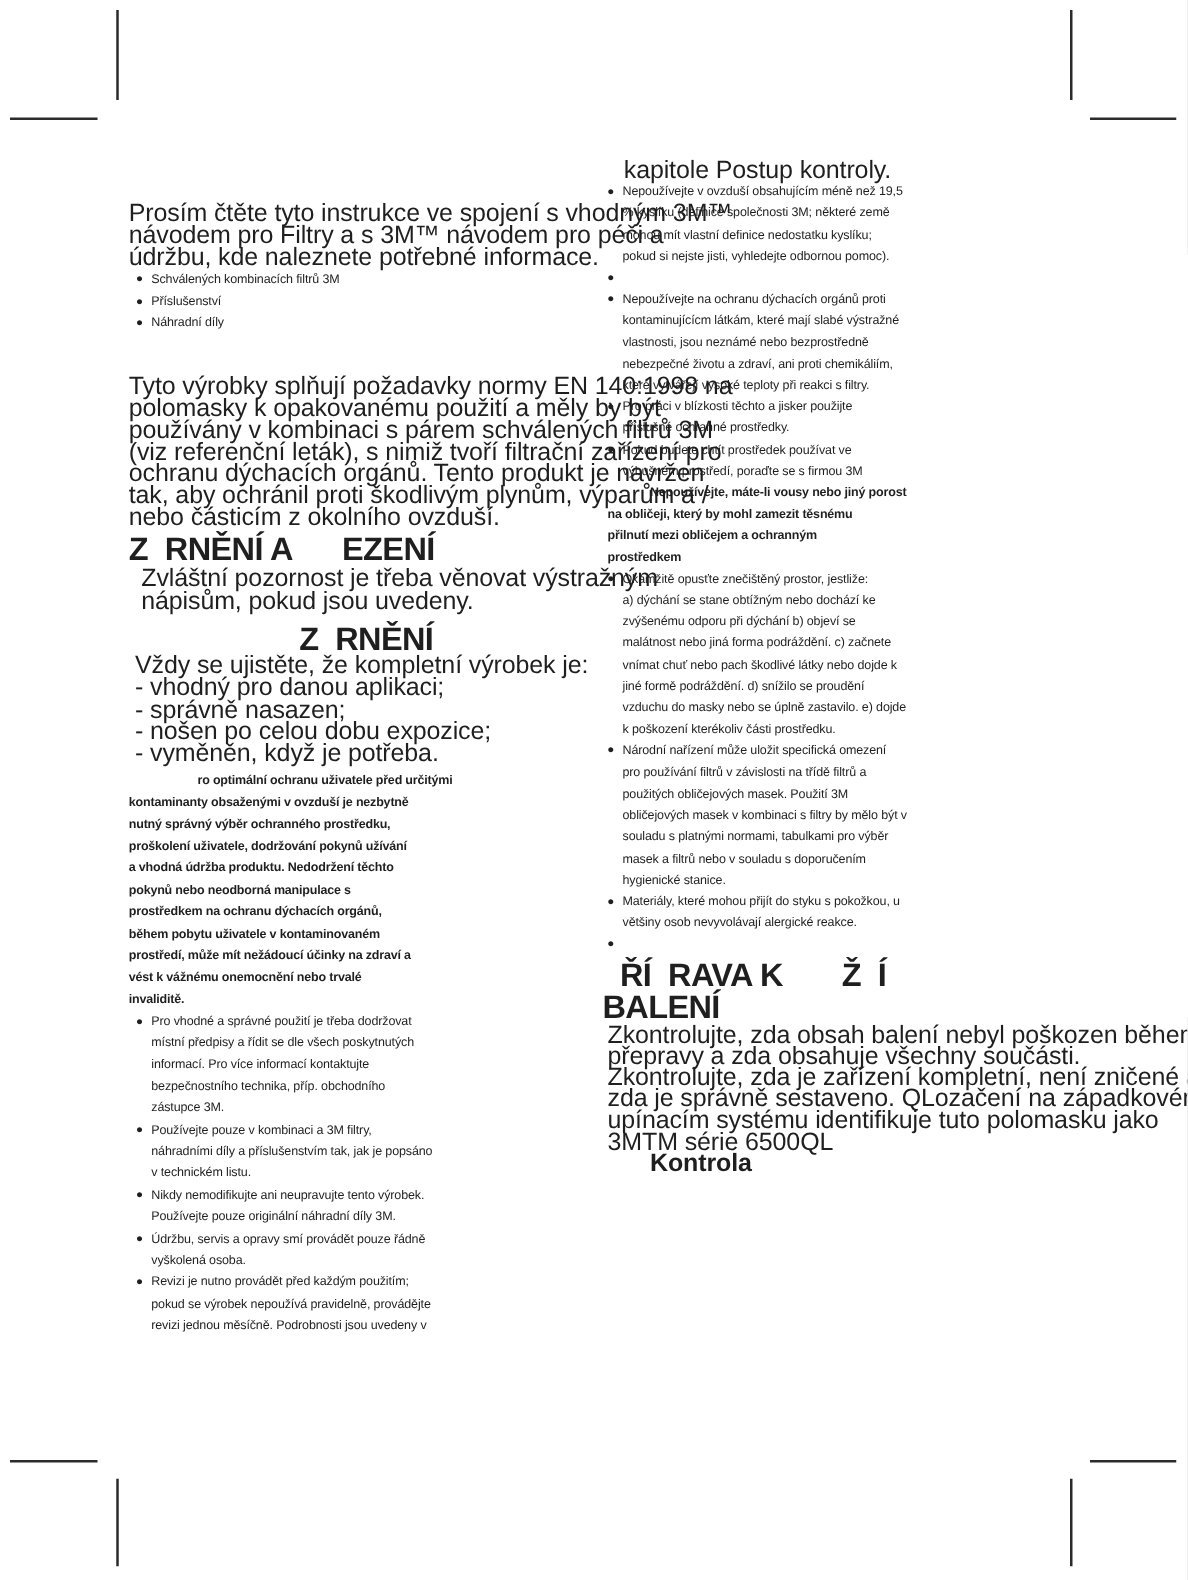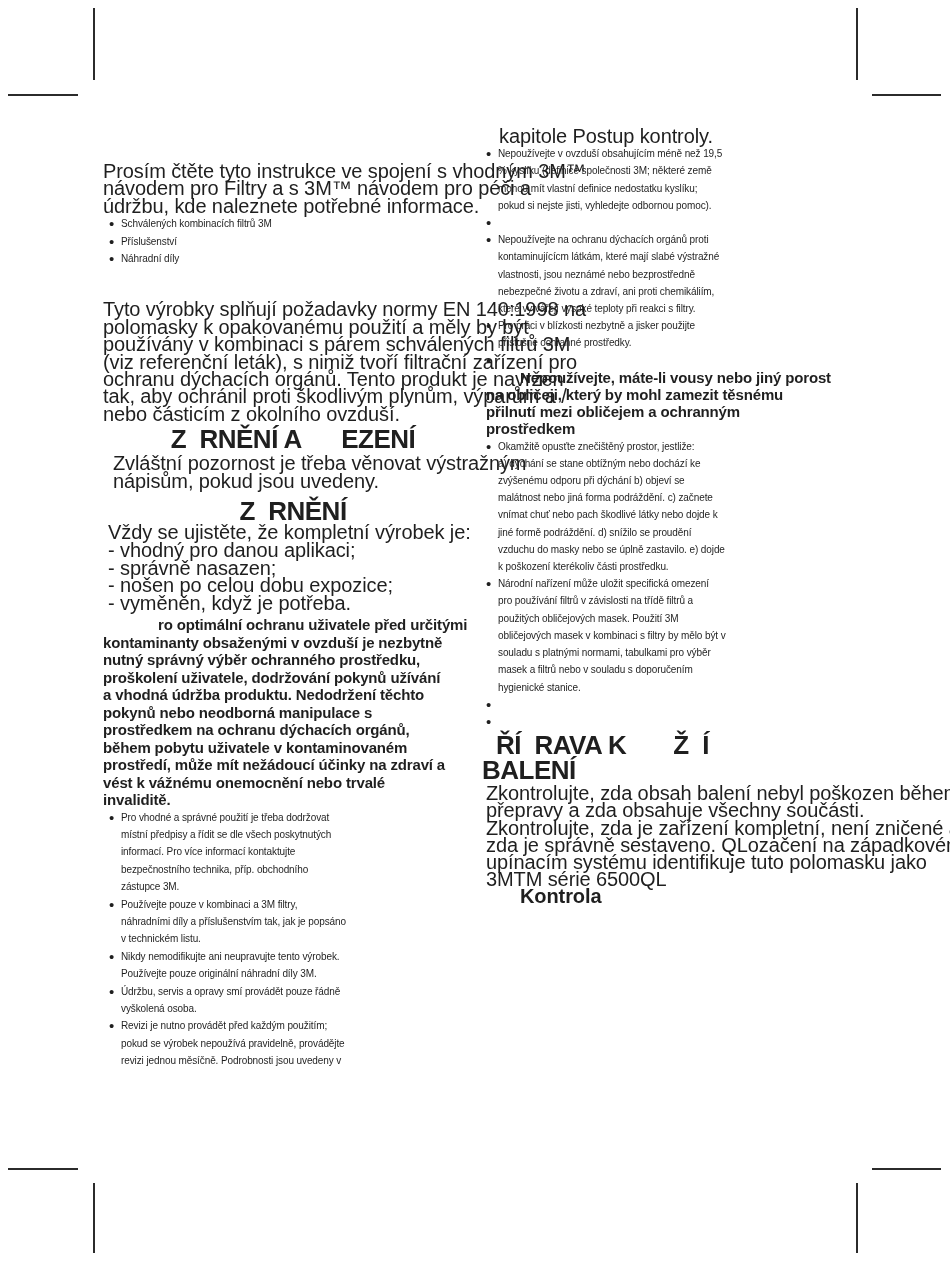--- a/index.html
+++ b/index.html
@@ -23,31 +23,31 @@
     white-space:pre; margin:0;
   }
   .col-right .body { line-height:17.2px; }
 
   .gap-top { margin-top:34px; }
 
   .h {
     font-weight:bold; font-size:26px; line-height:27px;
     letter-spacing:-0.5px; white-space:pre; margin:0;
   }
-  .h-center1 { text-align:center; margin-top:3px; }
+  .h-center1 { text-align:left; margin-top:3px; }
   .h-center2 { text-align:center; margin-top:8px; line-height:26px; }
   .h-left {
     margin:3px 0 2px -4px; line-height:25px; text-indent:14px;
   }
 
   .note { margin-top:2px; padding-left:10px; }
   .checklist { padding-left:5px; line-height:17.8px; }
 
   .boldp {
-    font-weight:bold; font-size:15px; line-height:17.5px;
+    font-weight:bold; font-size:10px; line-height:17.5px;
     letter-spacing:-0.15px; white-space:pre; margin:3px 0 0 0;
   }
   .indent-first { text-indent:55px; }
   .indent-first-sm { text-indent:34px; }
 
   .hb { display:flex; margin:0; }
   .hb .bchar {
     flex:none; width:12px;
     font-size:15px; line-height:17.4px;
   }
@@ -181,25 +181,27 @@
       <div class="hb">
         <span class="bchar">•</span>
         <span class="btext">Nepoužívejte na ochranu dýchacích orgánů proti
 kontaminujícícm látkám, které mají slabé výstražné
 vlastnosti, jsou neznámé nebo bezprostředně
 nebezpečné životu a zdraví, ani proti chemikáliím,
 které vytvářejí vysoké teploty při reakci s filtry.</span>
       </div>
       <div class="hb">
         <span class="bchar">•</span>
-        <span class="btext">Pro práci v blízkosti nezbytně a jisker použijte
+        <span class="btext">Pro práci v blízkosti těchto a jisker použijte
 příslušné ochranné prostředky.</span>
       </div>
       <div class="hb">
         <span class="bchar">•</span>
+        <span class="btext">Pokud budete chtít prostředek používat ve
+výbušném prostředí, poraďte se s firmou 3M</span>
       </div>
     </div>
 
     <p class="boldp indent-first-sm" style="margin-top:0; line-height:17.2px;">Nepoužívejte, máte-li vousy nebo jiný porost
 na obličeji, který by mohl zamezit těsnému
 přilnutí mezi obličejem a ochranným
 prostředkem</p>
 
     <div>
       <div class="hb">
@@ -218,20 +220,22 @@
         <span class="btext">Národní nařízení může uložit specifická omezení
 pro používání filtrů v závislosti na třídě filtrů a
 použitých obličejových masek. Použití 3M
 obličejových masek v kombinaci s filtry by mělo být v
 souladu s platnými normami, tabulkami pro výběr
 masek a filtrů nebo v souladu s doporučením
 hygienické stanice.</span>
       </div>
       <div class="hb">
         <span class="bchar">•</span>
+        <span class="btext">Materiály, které mohou přijít do styku s pokožkou, u
+většiny osob nevyvolávají alergické reakce.</span>
       </div>
       <div class="hb">
         <span class="bchar">•</span>
       </div>
     </div>
 
     <h1 class="h h-left">ŘÍ  RAVA K       Ž  Í
 BALENÍ</h1>
 
     <p class="body">Zkontrolujte, zda obsah balení nebyl poškozen během

